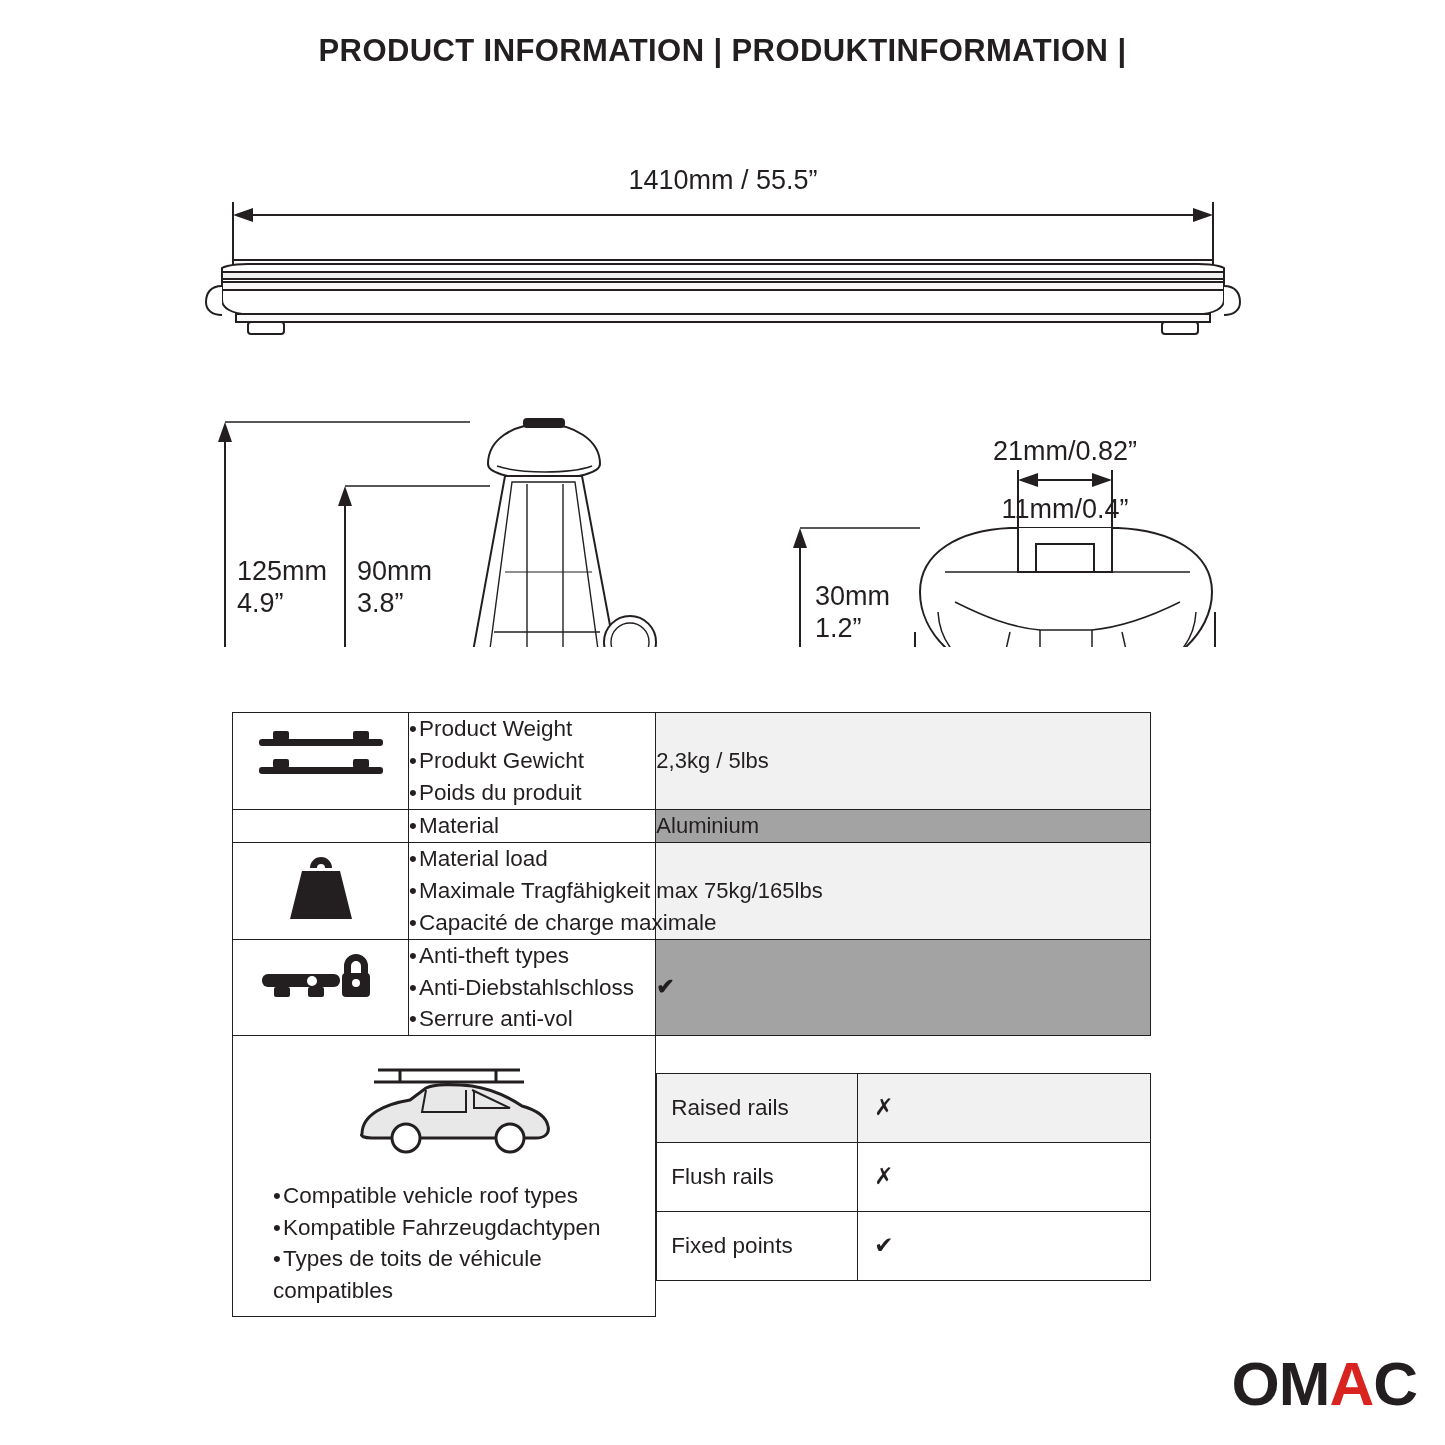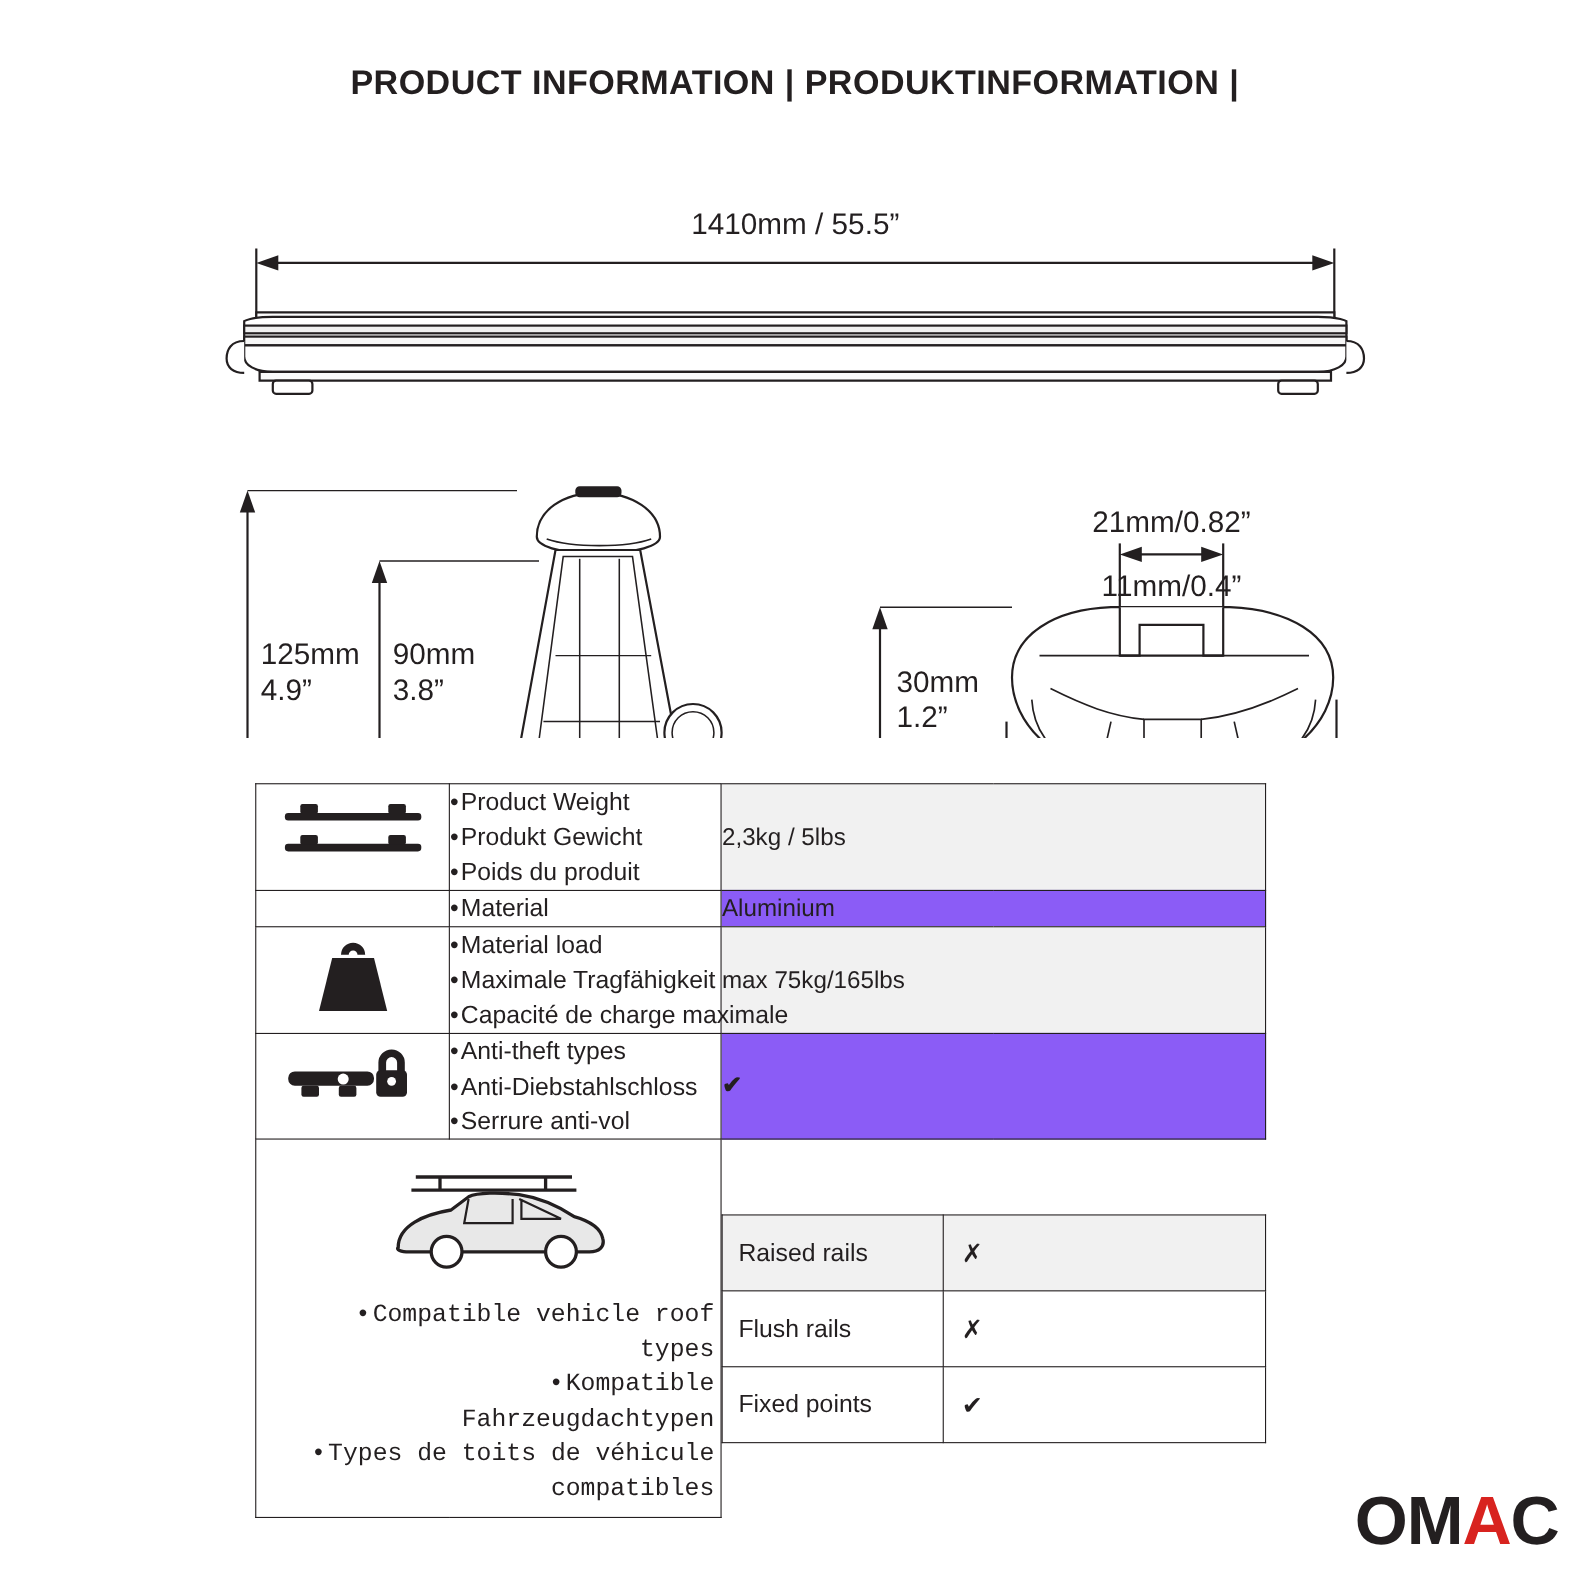--- a/index.html
+++ b/index.html
@@ -13,21 +13,20 @@
     font-family: "Liberation Sans", sans-serif;
     color: #231f20;
     position: relative;
     overflow: hidden;
   }
 
   
   .title-block {
     text-align: center;
     padding-top: 30px;
-    margin-top: 24px;
   }
   .title-line {
     font-size: 31px;
     font-weight: bold;
     letter-spacing: 0.4px;
     line-height: 1.35;
     color: #231f20;
   }
 
   
@@ -86,21 +85,21 @@
   .cell-label li::before {
     content: "\2022";
     margin-right: 2px;
   }
   .cell-value {
     padding-left: 26px;
     font-size: 24px;
     background: #f1f1f1;
   }
   .cell-value.white {
-    background: #8b5cf6;
+    background: #a3a3a3;
   }
   .row-alt .cell-icon,
   .row-alt .cell-label {
     background: #ffffff;
   }
 
   .check {
     font-size: 40px;
     line-height: 1;
     font-weight: bold;
@@ -130,24 +129,23 @@
   .no-border-outer {
     border: none !important;
     padding: 0 !important;
   }
 
   .roof-cell {
     text-align: center;
     padding: 6px 4px 10px 4px;
   }
   .roof-caption {
-    text-align: right;
+    text-align: left;
     padding-left: 40px;
     padding-top: 4px;
-    font-family: Liberation Mono, monospace;
   }
   .roof-caption li {
     white-space: normal;
     line-height: 1.4;
   }
 
   
   .logo {
     position: absolute;
     right: 28px;

